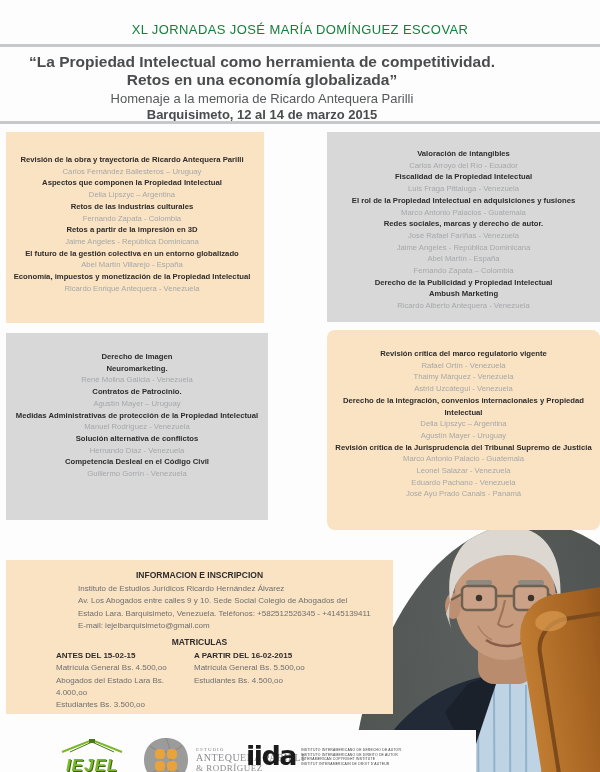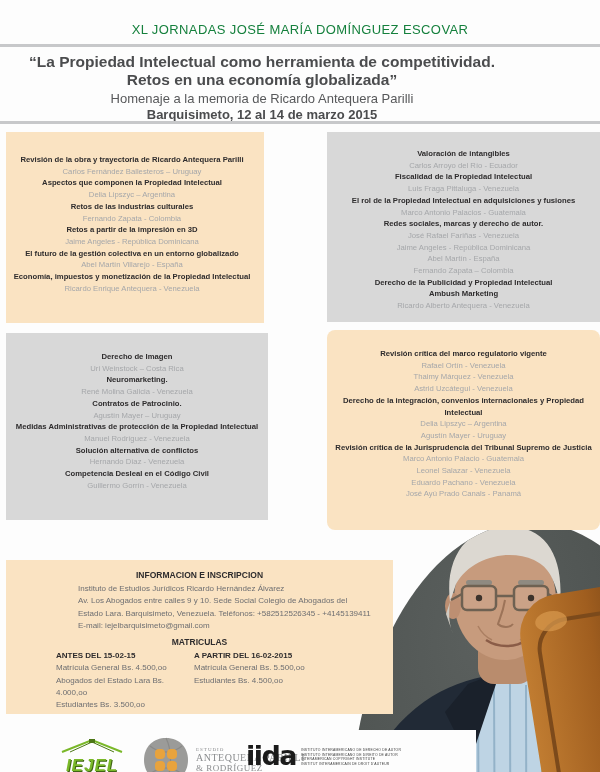--- a/index.html
+++ b/index.html
@@ -104,21 +104,20 @@
       <div class="ln s">Jaime Angeles - República Dominicana</div>
       <div class="ln s">Abel Martín - España</div>
       <div class="ln s">Fernando Zapata – Colombia</div>
       <div class="ln t">Derecho de la Publicidad y Propiedad Intelectual</div>
       <div class="ln t">Ambush Marketing</div>
       <div class="ln s">Ricardo Alberto Antequera - Venezuela</div>
     </div>
 
   <div class="box grayb box-ml">
       <div class="ln t">Derecho de Imagen</div>
-      <div class="ln s">Uri Weinstock – Costa Rica</div>
       <div class="ln t">Neuromarketing.</div>
       <div class="ln s">René Molina Galicia - Venezuela</div>
       <div class="ln t">Contratos de Patrocinio.</div>
       <div class="ln s">Agustín Mayer – Uruguay</div>
       <div class="ln t">Medidas Administrativas de protección de la Propiedad Intelectual</div>
       <div class="ln s">Manuel Rodríguez - Venezuela</div>
       <div class="ln t">Solución alternativa de conflictos</div>
       <div class="ln s">Hernando Díaz - Venezuela</div>
       <div class="ln t">Competencia Desleal en el Código Civil</div>
       <div class="ln s">Guillermo Gorrín - Venezuela</div>

